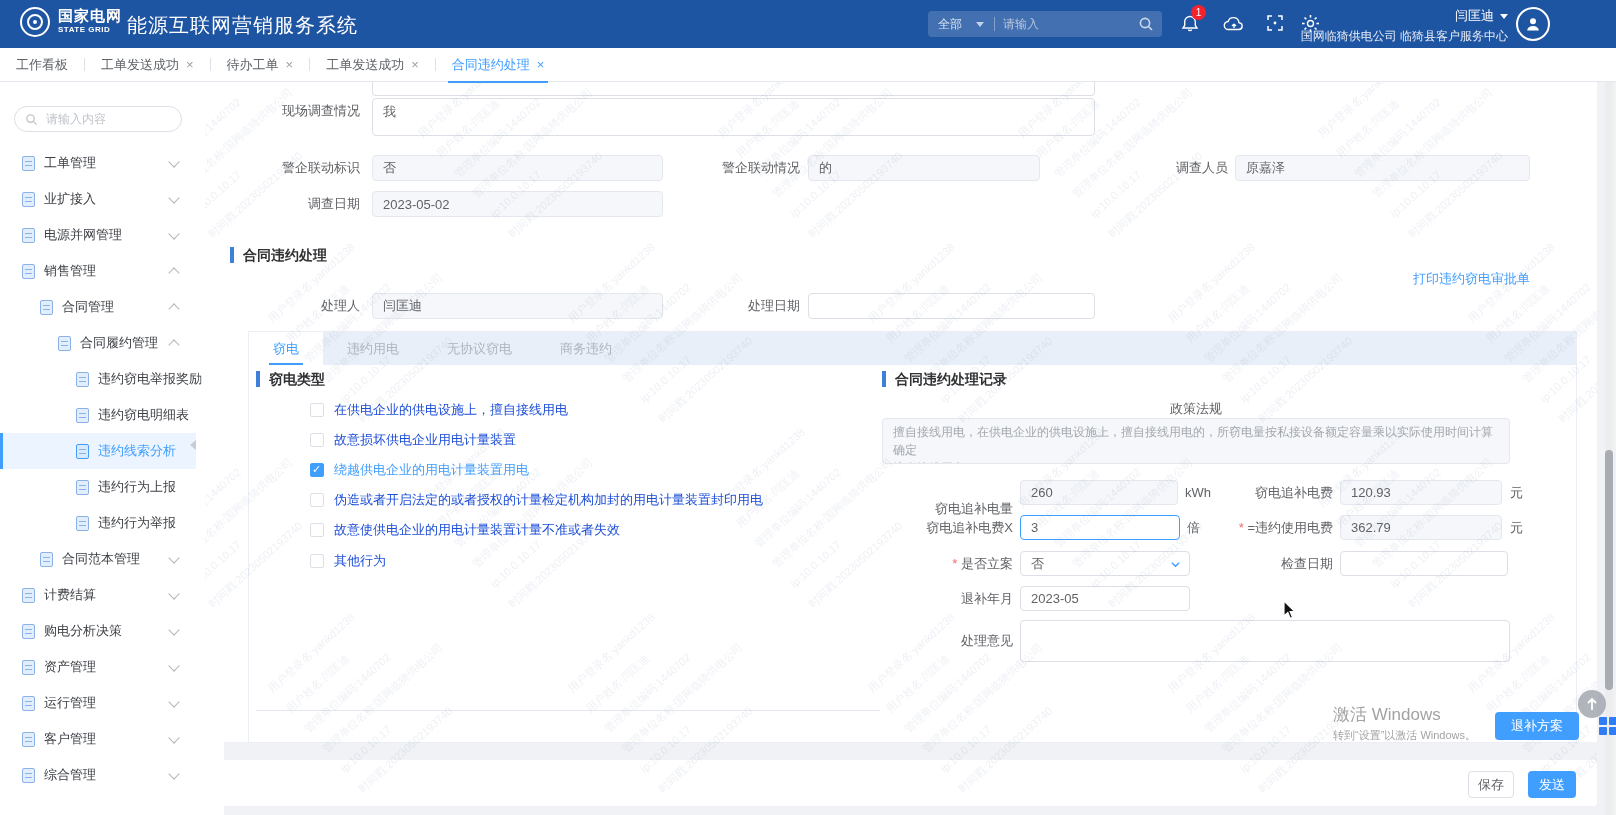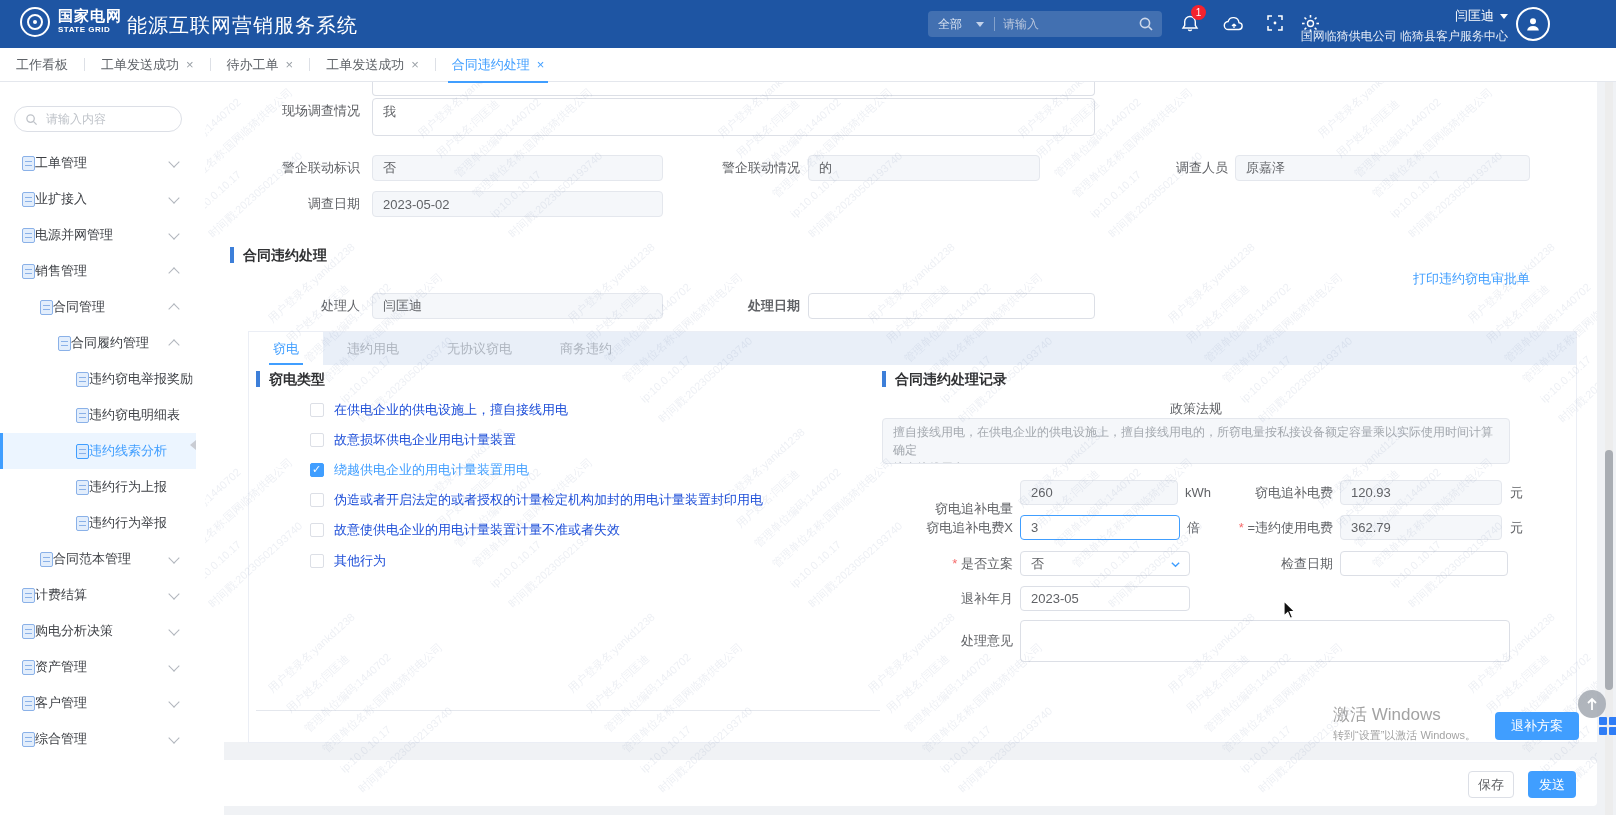--- a/index.html
+++ b/index.html
@@ -41,21 +41,21 @@
   #sidebar{position:absolute;left:0;top:82px;width:224px;height:733px;background:#fff;overflow:hidden;}
   #sSearch{position:absolute;left:14px;top:24px;width:168px;height:26px;border:1px solid #dcdfe6;border-radius:14px;box-sizing:border-box;display:flex;align-items:center;padding:0 10px;gap:6px;background:#fff;}
   #sSearch input{flex:1;min-width:0;border:none;outline:none;font-size:12px;color:#606266;font-family:inherit;}
   #sSearch input::placeholder{color:#bfc3c9;}
   #smenu{position:absolute;left:0;top:63px;width:196px;}
   .sitem{position:relative;display:flex;align-items:center;height:36px;font-size:13px;color:#3c3f44;cursor:pointer;}
   .doc{width:13px;height:15px;border:1px solid #8ab1e8;background:#e3eefc;border-radius:2px;box-sizing:border-box;position:relative;flex:none;}
   .doc::before,.doc::after{content:'';position:absolute;left:2px;right:2px;height:1px;background:#8ab1e8;}
   .doc::before{top:4px;} .doc::after{top:8px;}
   .l1 .doc{margin-left:22px;} .l2 .doc{margin-left:40px;} .l3 .doc{margin-left:58px;} .l4 .doc{margin-left:76px;}
-  .slb{white-space:nowrap;}
+  .slb{margin-left:9px;white-space:nowrap;}
   .chev{position:absolute;right:18px;width:7px;height:7px;border-right:1.5px solid #b1b6bd;border-bottom:1.5px solid #b1b6bd;transform:rotate(45deg);margin-top:-3px;}
   .chev.up{transform:rotate(-135deg);margin-top:3px;}
   .sitem.act{background:#ecf5ff;color:#409eff;text-align:right;}
   .sitem.act::before{content:'';position:absolute;left:0;top:0;bottom:0;width:3px;background:#409eff;}
   .sitem.act .doc{border-color:#409eff;background:#d9eafe;}
   #collapseHandle{position:absolute;left:190px;top:440px;width:0;height:0;border-top:5px solid transparent;border-bottom:5px solid transparent;border-right:6px solid #c9ccd3;z-index:3;cursor:pointer;}
 
   
   #mainPanel{position:absolute;left:205px;top:82px;width:1392px;height:660px;background:#fff;}
   #footerBar{position:absolute;left:205px;top:760px;width:1392px;height:46px;background:#fff;border-radius:4px;}
@@ -275,20 +275,25 @@
           <span class="slb">购电分析决策</span>
           <span class="chev"></span>
         </div>
         <div class="sitem l1">
           <span class="doc"></span>
           <span class="slb">资产管理</span>
           <span class="chev"></span>
         </div>
         <div class="sitem l1">
           <span class="doc"></span>
+          <span class="slb">运行管理</span>
+          <span class="chev"></span>
+        </div>
+        <div class="sitem l1">
+          <span class="doc"></span>
           <span class="slb">客户管理</span>
           <span class="chev"></span>
         </div>
         <div class="sitem l1">
           <span class="doc"></span>
           <span class="slb">综合管理</span>
           <span class="chev"></span>
         </div>
       </div>
   </div>
@@ -309,21 +314,21 @@
   <input class="inp dis" style="left: 1235px; top: 155px; width: 295px;" value="原嘉泽">
 
   <div class="lbl" style="left:230px;top:191px;width:130px;">调查日期</div>
   <input class="inp dis" style="left: 372px; top: 191px; width: 291px;" value="2023-05-02">
 
   <div class="sechead" style="left:230px;top:247px;">合同违约处理</div>
   <div class="link" style="left:1390px;top:270px;width:140px;text-align:right;">打印违约窃电审批单</div>
 
   <div class="lbl" style="left:230px;top:293px;width:130px;">处理人</div>
   <input class="inp dis" style="left: 372px; top: 293px; width: 291px;" value="闫匡迪">
-  <div class="lbl" style="left:660px;top:293px;width:140px;font-weight:bold;">处理日期</div>
+  <div class="lbl" style="left:660px;top:293px;width:140px;">处理日期</div>
   <div class="dwrap" style="left:808px;top:293px;width:287px;height:26px;">
     <input class="inp" style="">
     <svg width="14" height="14" viewBox="0 0 14 14">
         <rect x="1.5" y="2.5" width="11" height="9.5" rx="1.5" fill="none" stroke="#c0c4cc" stroke-width="1.2"></rect>
         <line x1="1.5" y1="5.5" x2="12.5" y2="5.5" stroke="#c0c4cc" stroke-width="1.2"></line>
         <line x1="4.5" y1="1" x2="4.5" y2="3.5" stroke="#c0c4cc" stroke-width="1.2"></line>
         <line x1="9.5" y1="1" x2="9.5" y2="3.5" stroke="#c0c4cc" stroke-width="1.2"></line>
       </svg>
   </div>
 

